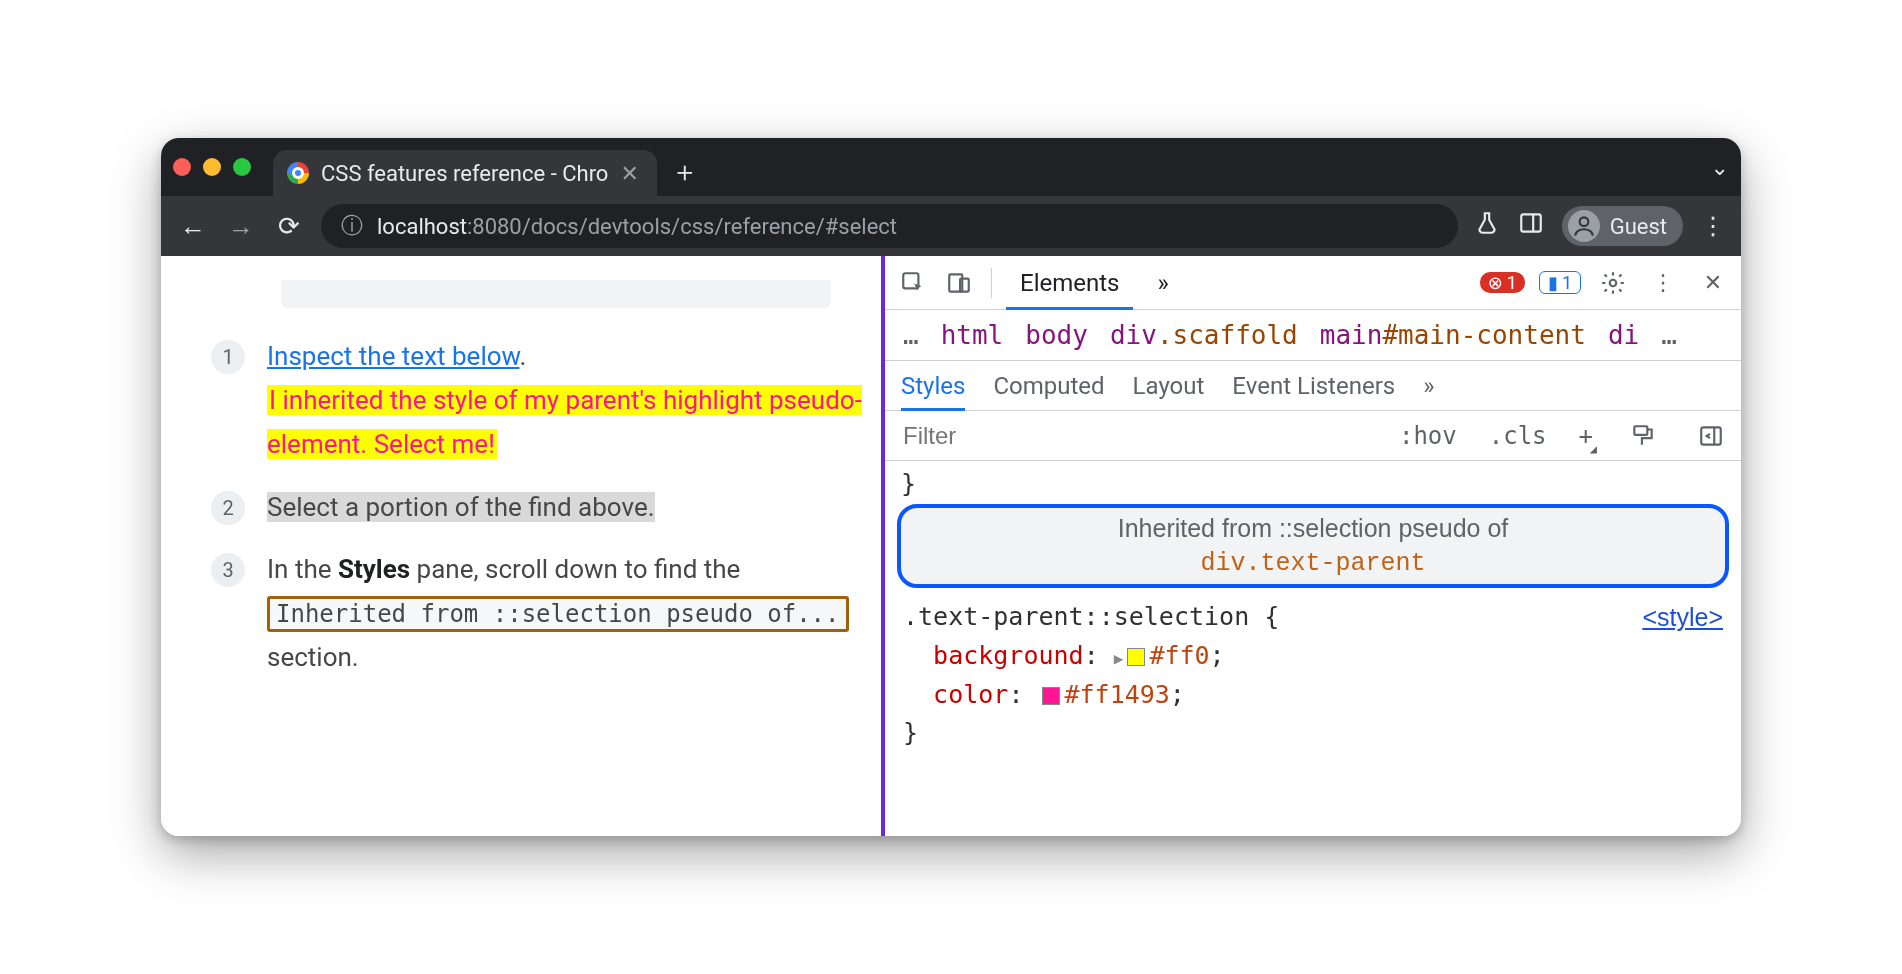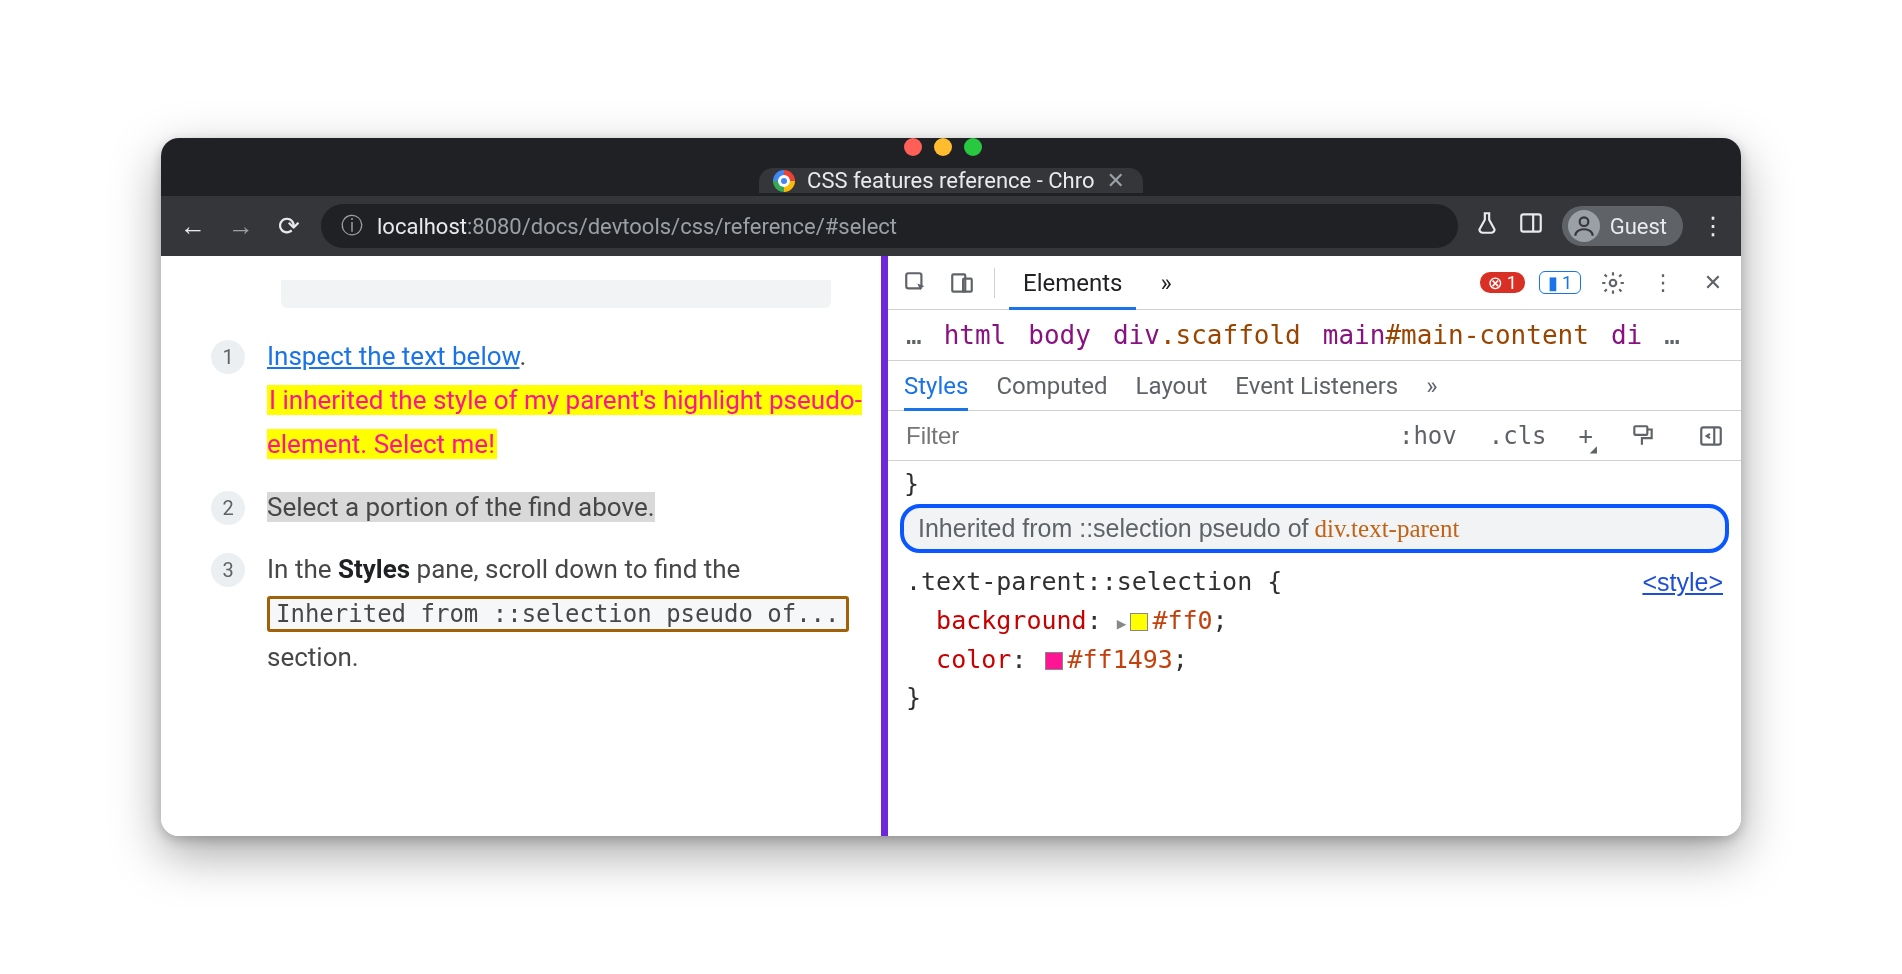--- a/index.html
+++ b/index.html
@@ -19,22 +19,21 @@
     box-shadow: 0 18px 50px rgba(0,0,0,0.35), 0 4px 12px rgba(0,0,0,0.2);
     overflow: hidden;
     display: flex;
     flex-direction: column;
   }
   .titlebar {
     background: #202124;
     display: flex;
     align-items: center;
     height: 58px;
-    padding: 0 14px;
-    flex-direction: column;
+    padding: 0 6px;
   }
   .traffic { display: flex; gap: 12px; margin-right: 22px; margin-left: 6px;}
   .traffic span { width: 18px; height: 18px; border-radius: 50%; display:block; }
   .traffic .r { background:#ff5f57; }
   .traffic .y { background:#febc2e; }
   .traffic .g { background:#28c840; }
   .tab {
     background:#35363a;
     color:#e8eaed;
     height: 46px;
@@ -100,21 +99,21 @@
   ol li { display:flex; gap:22px; margin-bottom: 18px; font-size:26px; line-height:1.7; color:#474747;}
   .num { width:34px;height:34px;border-radius:50%;background:#eceff1;color:#5f6368;display:flex;align-items:center;justify-content:center;font-size:20px;flex-shrink:0; margin-top:6px;}
   .li-body { flex:1; }
   .link { color:#1a73e8; text-decoration:underline; }
   .hl { background:#ffff00; color:#ff1493; padding: 0 2px; }
   .sel { background:#d9d9d9; }
   .code { font-family: ui-monospace, Menlo, monospace; background:#f6f7f8; border:3px solid #a16207; padding:1px 6px; border-radius:3px; font-size:24px;}
   b { font-weight:700; color:#202124;}
   .devtools {
     flex:1;
-    border-left: 7px solid #6d28d9;
+    border-left: 4px solid #6d28d9;
     display:flex; flex-direction:column;
     font-size: 24px;
     color:#5f6368;
   }
   .dt-tabs { display:flex; align-items:center; height:54px; border-bottom:1px solid #d0d0d0; padding:0 10px; gap:10px;}
   .dt-ico { width:36px;height:36px;display:flex;align-items:center;justify-content:center;color:#5f6368;font-size:22px;}
   .dt-tab { padding: 0 14px; height:100%; display:flex; align-items:center; color:#202124; position:relative;}
   .dt-tab.active::after { content:""; position:absolute; left:0; right:0; bottom:-1px; height:3px; background:#1a73e8; }
   .badge-e { background:#d93025; color:#fff; border-radius:10px; padding:0 8px; font-size:18px; display:flex; align-items:center; gap:4px;}
   .badge-i { color:#1a73e8; border:1px solid #1a73e8; border-radius:6px; padding:0 8px; font-size:18px; display:flex; align-items:center; gap:4px;}
@@ -134,23 +133,23 @@
   .brace { color:#303030; padding-left:4px;}
   .inherit-box {
     border: 4px solid #0b57ff;
     border-radius: 20px;
     padding: 6px 14px;
     margin: 6px 0 8px 0;
     background:#f1f3f4;
     color:#5f6368;
     font-family: -apple-system, sans-serif;
     font-size:25px;
-    display:flex; align-items:center; gap:6px;
-  }
-  .inherit-box .sel-name { font-family: Liberation Serif, serif; color:#c06317;}
+    display:flex; align-items:center; gap:6px;flex-direction:column;
+  }
+  .inherit-box .sel-name { font-family: Liberation Mono, monospace; color:#c06317;}
   .rule { padding: 2px 6px; line-height:1.55;}
   .rule .selector { color:#303030; }
   .rule .src { float:right; text-decoration:underline; color:#1d4ed8; font-family:-apple-system,sans-serif;}
   .prop { color:#c80000; }
   .val { color:#c2410c; }
   .swatch { display:inline-block; width:18px; height:18px; border:1px solid #888; vertical-align:middle; margin:0 4px;}
   .swatch.y { background:#ffff00; }
   .swatch.p { background:#ff1493; }
   .tri { color:#888; font-size:16px;}
   svg.icon { width:26px; height:26px; stroke:#5f6368; stroke-width:2; fill:none; }

